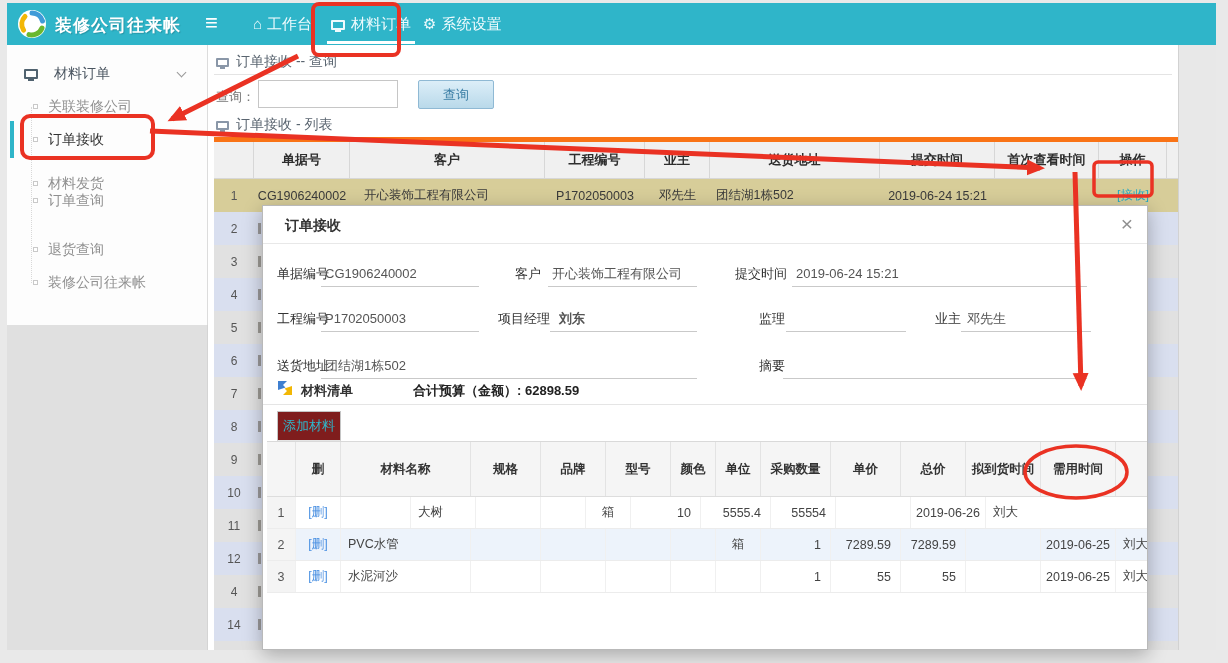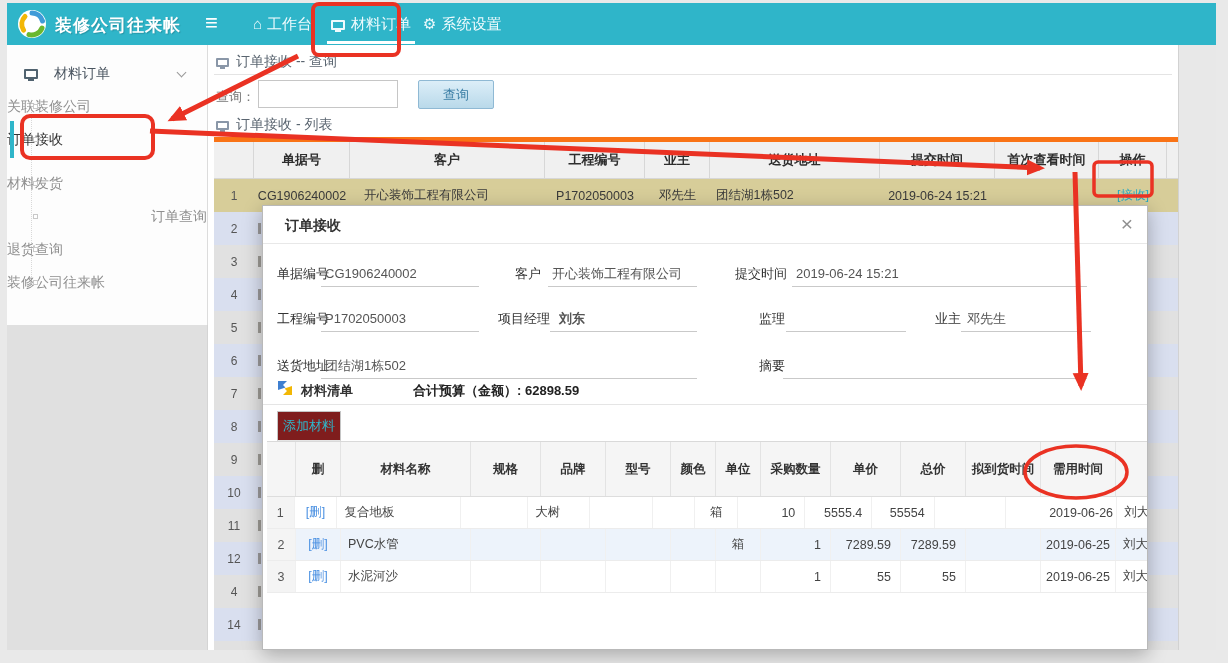--- a/index.html
+++ b/index.html
@@ -20,21 +20,21 @@
   .icon-monitor::after { content:""; position:absolute; left:2px; right:2px; bottom:-4px; height:2px; background:currentColor; }
 
   
   .sidebar-white { position:absolute; left:7px; top:45px; width:201px; height:280px; background:#fdfdfd; border-right:1px solid #dcdcdc; }
   .sidebar-gray  { position:absolute; left:7px; top:325px; width:201px; height:325px; background:#e0e0e0; border-right:1px solid #d4d4d4; }
   .side-parent { position:absolute; left:7px; top:55px; width:200px; height:36px; line-height:36px; font-size:14px; color:#4a5560; cursor:pointer; }
   .side-parent .icon-monitor { color:#50626f; margin-left:17px; }
   .side-parent .lbl { margin-left:10px; }
   .chevron { position:absolute; right:22px; top:14px; width:7px; height:7px; border-right:1.5px solid #999; border-bottom:1.5px solid #999; transform:rotate(45deg); }
   .side-line { position:absolute; left:31px; top:107px; height:176px; border-left:1px dotted #d8d8d8; z-index:1; }
-  .side-item { position:absolute; left:7px; width:200px; height:33px; line-height:33px; font-size:14px; color:#8f8f8f; cursor:pointer; z-index:2; }
+  .side-item { position:absolute; left:7px; width:200px; height:33px; line-height:33px; padding-left:41px; font-size:14px; color:#8f8f8f; cursor:pointer; z-index:2; }
   .side-item .bullet { position:absolute; left:26px; top:14px; width:5px; height:5px; background:#fff; border:1px solid #c9c9c9; }
   .side-item.active { color:#333; }
   .side-item.active::before { content:""; position:absolute; left:3px; top:-2px; bottom:-2px; width:4px; background:var(--accent-teal,#2fb5c9); }
 
   
   .content { position:absolute; left:208px; top:45px; width:970px; height:605px; background:#fff; }
   .right-gutter { position:absolute; left:1178px; top:45px; width:38px; height:605px; background:#e8e8e8; border-left:1px solid #d2d2d2; }
   .panel-title { position:absolute; font-size:14px; color:#5a6570; white-space:nowrap; }
   .panel-title .icon-monitor { color:#8a97a8; width:13px; height:9px; margin-right:7px; }
   .hline { position:absolute; height:0; border-top:1px solid #e4e4e4; }
@@ -111,21 +111,21 @@
   <div class="sidebar-gray"></div>
   <div class="side-parent">
     <span class="icon-monitor"></span><span class="lbl">材料订单</span>
     <span class="chevron"></span>
   </div>
   <div class="side-line"></div>
   <div id="side-items">
       <div class="side-item" style="top: 90px;"><span class="bullet"></span><span>关联装修公司</span></div>
       <div class="side-item active" style="top: 123px;"><span class="bullet"></span><span>订单接收</span></div>
       <div class="side-item" style="top: 167px;"><span class="bullet"></span><span>材料发货</span></div>
-      <div class="side-item" style="top: 200px; text-align: right;"><span class="bullet"></span><span>订单查询</span></div>
+      <div class="side-item" style="top: 184px;"><span class="bullet"></span><span>订单查询</span></div>
       <div class="side-item" style="top: 233px;"><span class="bullet"></span><span>退货查询</span></div>
       <div class="side-item" style="top: 266px;"><span class="bullet"></span><span>装修公司往来帐</span></div>
     </div>
 
   <div class="content"></div>
   <div class="panel-title" style="left:216px;top:53px;">
     <span class="icon-monitor"></span><span>订单接收 -- 查询</span>
   </div>
   <div class="hline" style="left:214px;top:74px;width:958px;"></div>
   <div class="q-label">查询：</div>
@@ -273,31 +273,30 @@
           <div class="hc" style="width: 75px;">拟到货时间</div>
           <div class="hc" style="width: 75px;">需用时间</div>
           <div class="hc" style="width: 33px;"></div>
         </div>
       <div id="modal-rows">
           <div class="m-tr">
             <div class="cell numcol" style="width: 29px;">1</div>
             <div class="cell" style="width: 45px;">
               <span class="del-link">[删]</span>
             </div>
-            <div class="cell left" style="width: 130px;">复合地板</div>
             <div class="cell left" style="width: 70px;"></div>
             <div class="cell left" style="width: 65px;">大树</div>
             <div class="cell left" style="width: 65px;"></div>
             <div class="cell" style="width: 45px;"></div>
             <div class="cell" style="width: 45px;">箱</div>
             <div class="cell right" style="width: 70px;">10</div>
             <div class="cell right" style="width: 70px;">5555.4</div>
             <div class="cell right" style="width: 65px;">55554</div>
             <div class="cell" style="width: 75px;"></div>
-            <div class="cell" style="width: 75px; margin-left: 40px;">2019-06-26</div>
+            <div class="cell" style="width: 75px;">2019-06-26</div>
             <div class="cell left" style="width: 33px;">刘大</div>
           </div>
           <div class="m-tr alt">
             <div class="cell numcol" style="width: 29px;">2</div>
             <div class="cell" style="width: 45px;">
               <span class="del-link">[删]</span>
             </div>
             <div class="cell left" style="width: 130px;">PVC水管</div>
             <div class="cell left" style="width: 70px;"></div>
             <div class="cell left" style="width: 65px;"></div>

